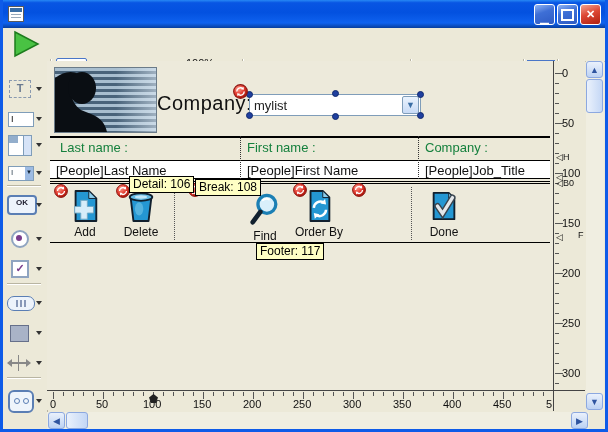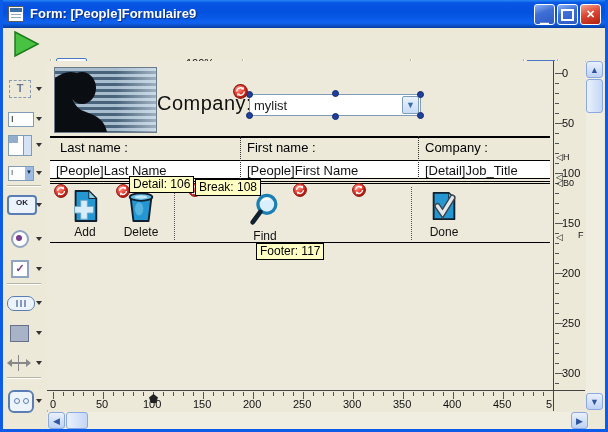--- a/index.html
+++ b/index.html
@@ -45,21 +45,21 @@
   #combo .dd{position:absolute;right:1px;top:1px;bottom:1px;width:17px;border:1px solid #7F9DB9;border-radius:2px;
     background:linear-gradient(180deg,#EAF3FD,#C8DBF6);display:flex;align-items:center;justify-content:center;
     color:#3A6EA5;font-size:9px;box-sizing:border-box;}
   .handle{position:absolute;width:7px;height:7px;border-radius:50%;background:#1F3F9F;border:1px solid #122a6e;box-sizing:border-box;}
   .badge{position:absolute;width:14px;height:14px;z-index:30;}
   .tag{position:absolute;background:#FFFFC4;border:1px solid #000;font-size:12px;padding:0 3px;height:15px;line-height:15px;z-index:40;white-space:nowrap;color:#000;}
   .hline{position:absolute;left:3px;width:500px;background:#000;height:1px;}
   .dotcol{position:absolute;width:0;border-left:1px dotted #333;}
   #hdr-row{left:3px;top:75px;width:500px;height:25px;background:#ECE9D8;border-top:2px solid #000;border-bottom:1px solid #000;box-sizing:border-box;}
   #det-row{left:3px;top:100px;width:500px;height:18px;background:#fff;border-bottom:1px solid #000;box-sizing:border-box;}
-  .colhead{position:absolute;top:79px;font-size:13px;color:#000000;white-space:nowrap;}
+  .colhead{position:absolute;top:79px;font-size:13px;color:#15803d;white-space:nowrap;}
   .colfield{position:absolute;top:102px;font-size:13px;color:#111;white-space:nowrap;z-index:5;}
   .actbtn{position:absolute;width:56px;text-align:center;}
   .actbtn .lbl{font-size:12px;color:#111;margin-top:-2px;}
   .dotsep{position:absolute;width:0;border-left:1px dotted #555;height:53px;top:126px;}
   
   #vruler{left:550px;top:61px;width:32px;height:349px;background:#ECE9D8;border-left:1px solid #444;box-sizing:border-box;}
   #hruler{left:44px;top:390px;width:538px;height:20px;background:#ECE9D8;border-top:1px solid #444;box-sizing:border-box;}
   .rlabel{position:absolute;font-size:11px;color:#111;}
   .rmark{position:absolute;font-size:9px;color:#111;}
   .vsb,.hsb{background:#F0EEE1;}
@@ -85,21 +85,20 @@
 </svg>
 
 <div id="win">
 
   <div id="titlebar" class="abs">
     <div id="win-icon" class="abs">
       <div class="bar"></div>
         <div class="ln" style="top:7px"></div>
         <div class="ln" style="top:10px"></div>
     </div>
-    <div id="title-text" class="abs">Form: [People]Formulaire9</div>
     <div class="tb-btn abs" style="left:534px">
         <span style="margin-top:8px">▁</span>
       </div>
     <div class="tb-btn abs" style="left:557px">
         <span style="width:9px;height:8px;border:2px solid #fff;display:block"></span>
       </div>
     <div class="tb-btn abs" id="btn-close" style="left:580px">
         <span>✕</span>
       </div>
   </div>
@@ -306,21 +305,21 @@
         <path d="M4.2 11.4l-.4-2.8 2.8.4z" fill="#fff"></path>
       </svg>
 
     <div id="hdr-row" class="abs"></div>
     <div id="det-row" class="abs"></div>
     <div class="colhead" style="left:13px">Last name :</div>
     <div class="colhead" style="left:200px">First name :</div>
     <div class="colhead" style="left:378px">Company :</div>
     <div class="colfield" style="left:9px">[People]Last Name</div>
     <div class="colfield" style="left:200px">[People]First Name</div>
-    <div class="colfield" style="left:378px">[Detail]Job_Title</div>
+    <div class="colfield" style="left:378px">[People]Job_Title</div>
     <div class="dotcol" style="left:193px;top:75px;height:43px"></div>
     <div class="dotcol" style="left:371px;top:75px;height:43px"></div>
     <div class="hline" style="top:120px"></div>
     <div class="hline" style="top:122px"></div>
     <div class="hline" style="top:181px"></div>
 
     <div class="tag" style="left:82px;top:115px">Detail: 106</div>
     <div class="tag" style="left:148px;top:118px">Break: 108</div>
     <div class="tag" style="left:209px;top:182px">Footer: 117</div>
 
@@ -341,20 +340,31 @@
         </svg>
       <div class="lbl">Delete</div>
     </div>
     <div class="actbtn" style="left:190px;top:132px">
       <svg width="32" height="34" viewBox="0 0 34 36">
           <circle cx="19" cy="12" r="9.5" fill="#D9EFFB" stroke="#1B7FB4" stroke-width="3.5"></circle>
           <path d="M12 20 L4 31" stroke="#11202E" stroke-width="5" stroke-linecap="round"></path>
           <path d="M14 8 a7 7 0 0 1 8 -1" stroke="#fff" stroke-width="2" fill="none"></path>
         </svg>
       <div class="lbl">Find</div>
+    </div>
+    <div class="actbtn" style="left:244px;top:128px">
+      <svg width="32" height="34" viewBox="0 0 34 36">
+          <path d="M8 2 h13 l7 7 v25 H8 z" fill="#2497D3" stroke="#11202E" stroke-width="2" stroke-linejoin="round"></path>
+          <path d="M21 2 l7 7 h-7 z" fill="#8FD0EE" stroke="#11202E"></path>
+          <path d="M11.5 20 a7 7 0 0 1 10.5 -5.8" fill="none" stroke="#fff" stroke-width="2.6"></path>
+          <path d="M23.5 10.5 l1 6 -6 -1.2 z" fill="#fff"></path>
+          <path d="M24.5 22 a7 7 0 0 1 -10.5 5.8" fill="none" stroke="#fff" stroke-width="2.6"></path>
+          <path d="M12.5 31.5 l-1 -6 6 1.2 z" fill="#fff"></path>
+        </svg>
+      <div class="lbl">Order By</div>
     </div>
     <div class="actbtn" style="left:369px;top:128px">
       <svg width="32" height="34" viewBox="0 0 34 36">
           <path d="M6 4 h16 l6 6 v22 H6 z" fill="#2497D3" stroke="#11202E" stroke-width="2" stroke-linejoin="round"></path>
           <path d="M22 4 l6 6 h-6 z" fill="#8FD0EE" stroke="#11202E"></path>
           <path d="M10 18 l5.5 8 L26 9" fill="none" stroke="#39444E" stroke-width="6.5" stroke-linecap="round"></path>
           <path d="M10 18 l5.5 8 L26 9" fill="none" stroke="#E4E7EA" stroke-width="3.5" stroke-linecap="round"></path>
         </svg>
       <div class="lbl">Done</div>
     </div>

